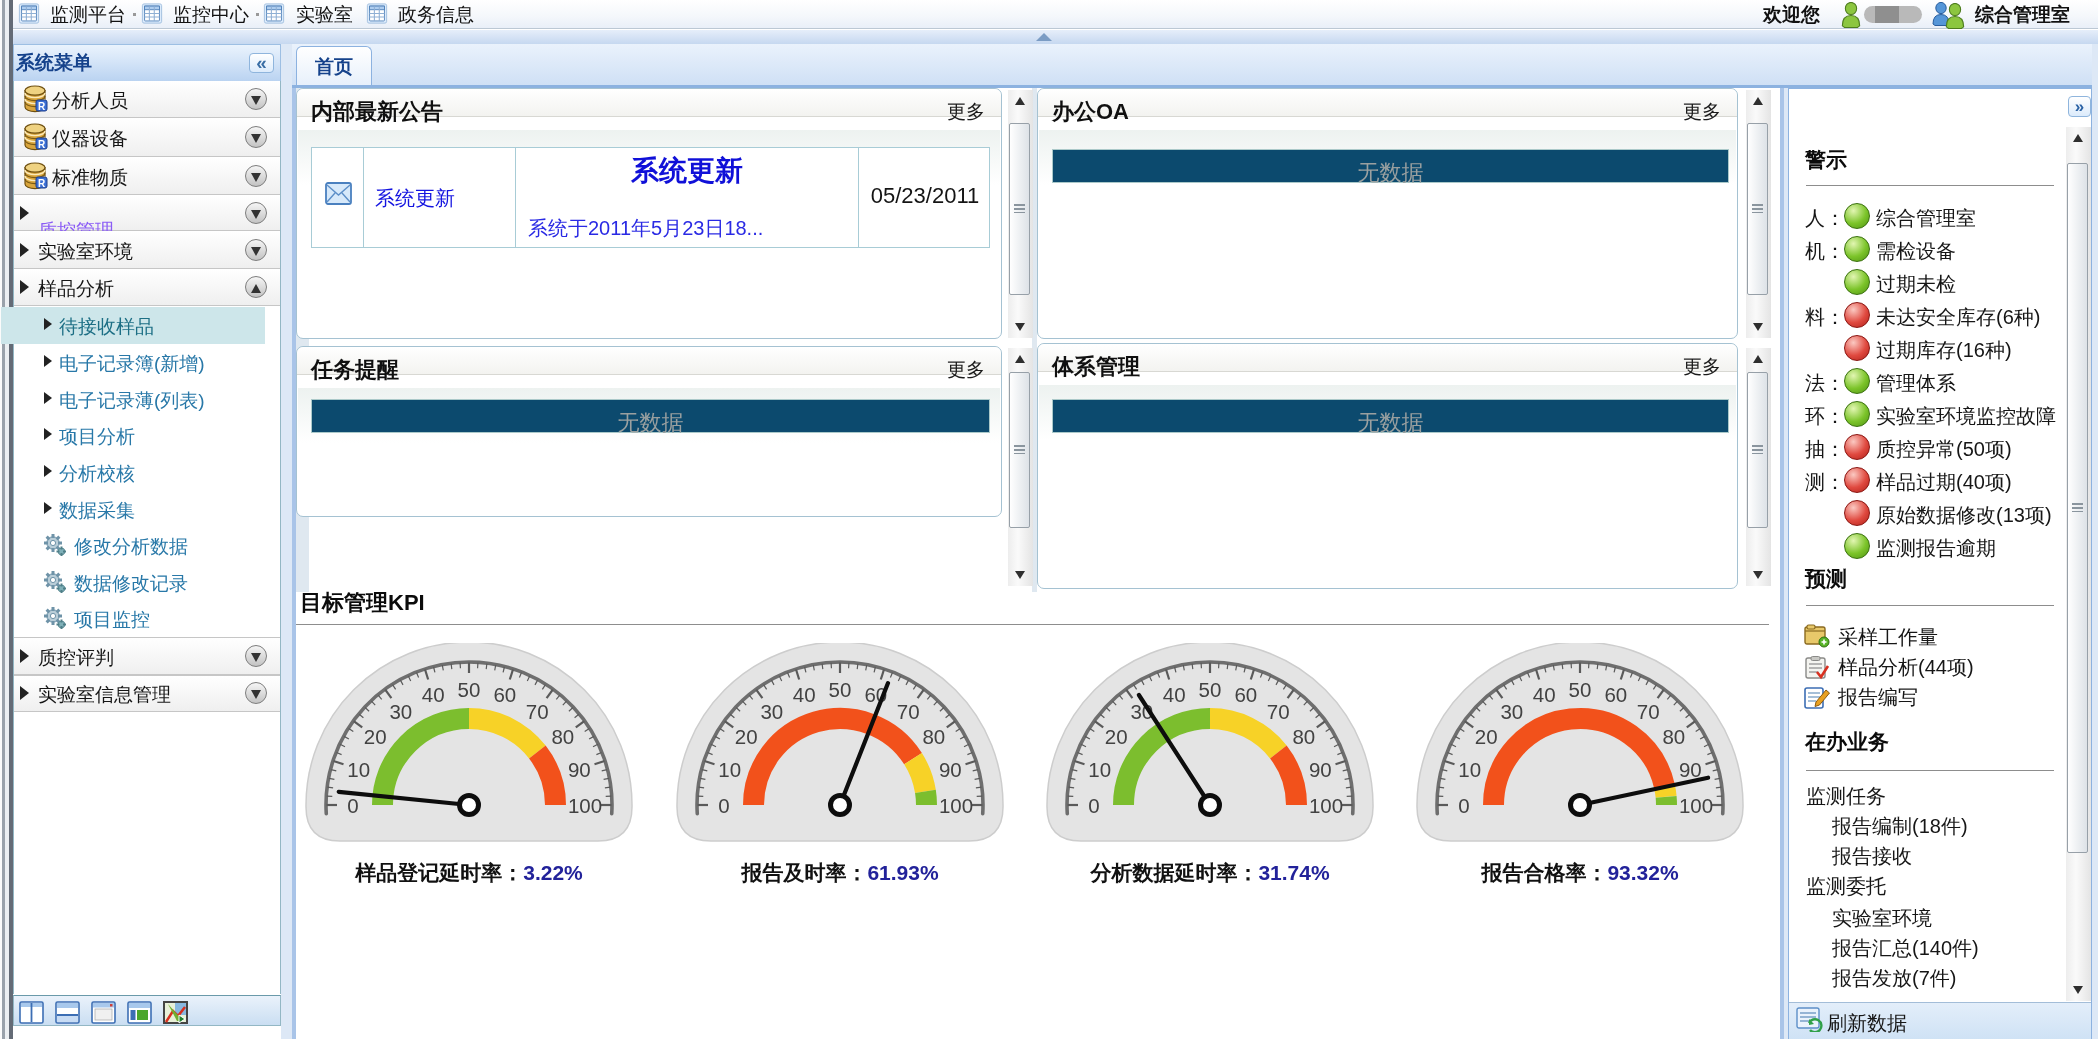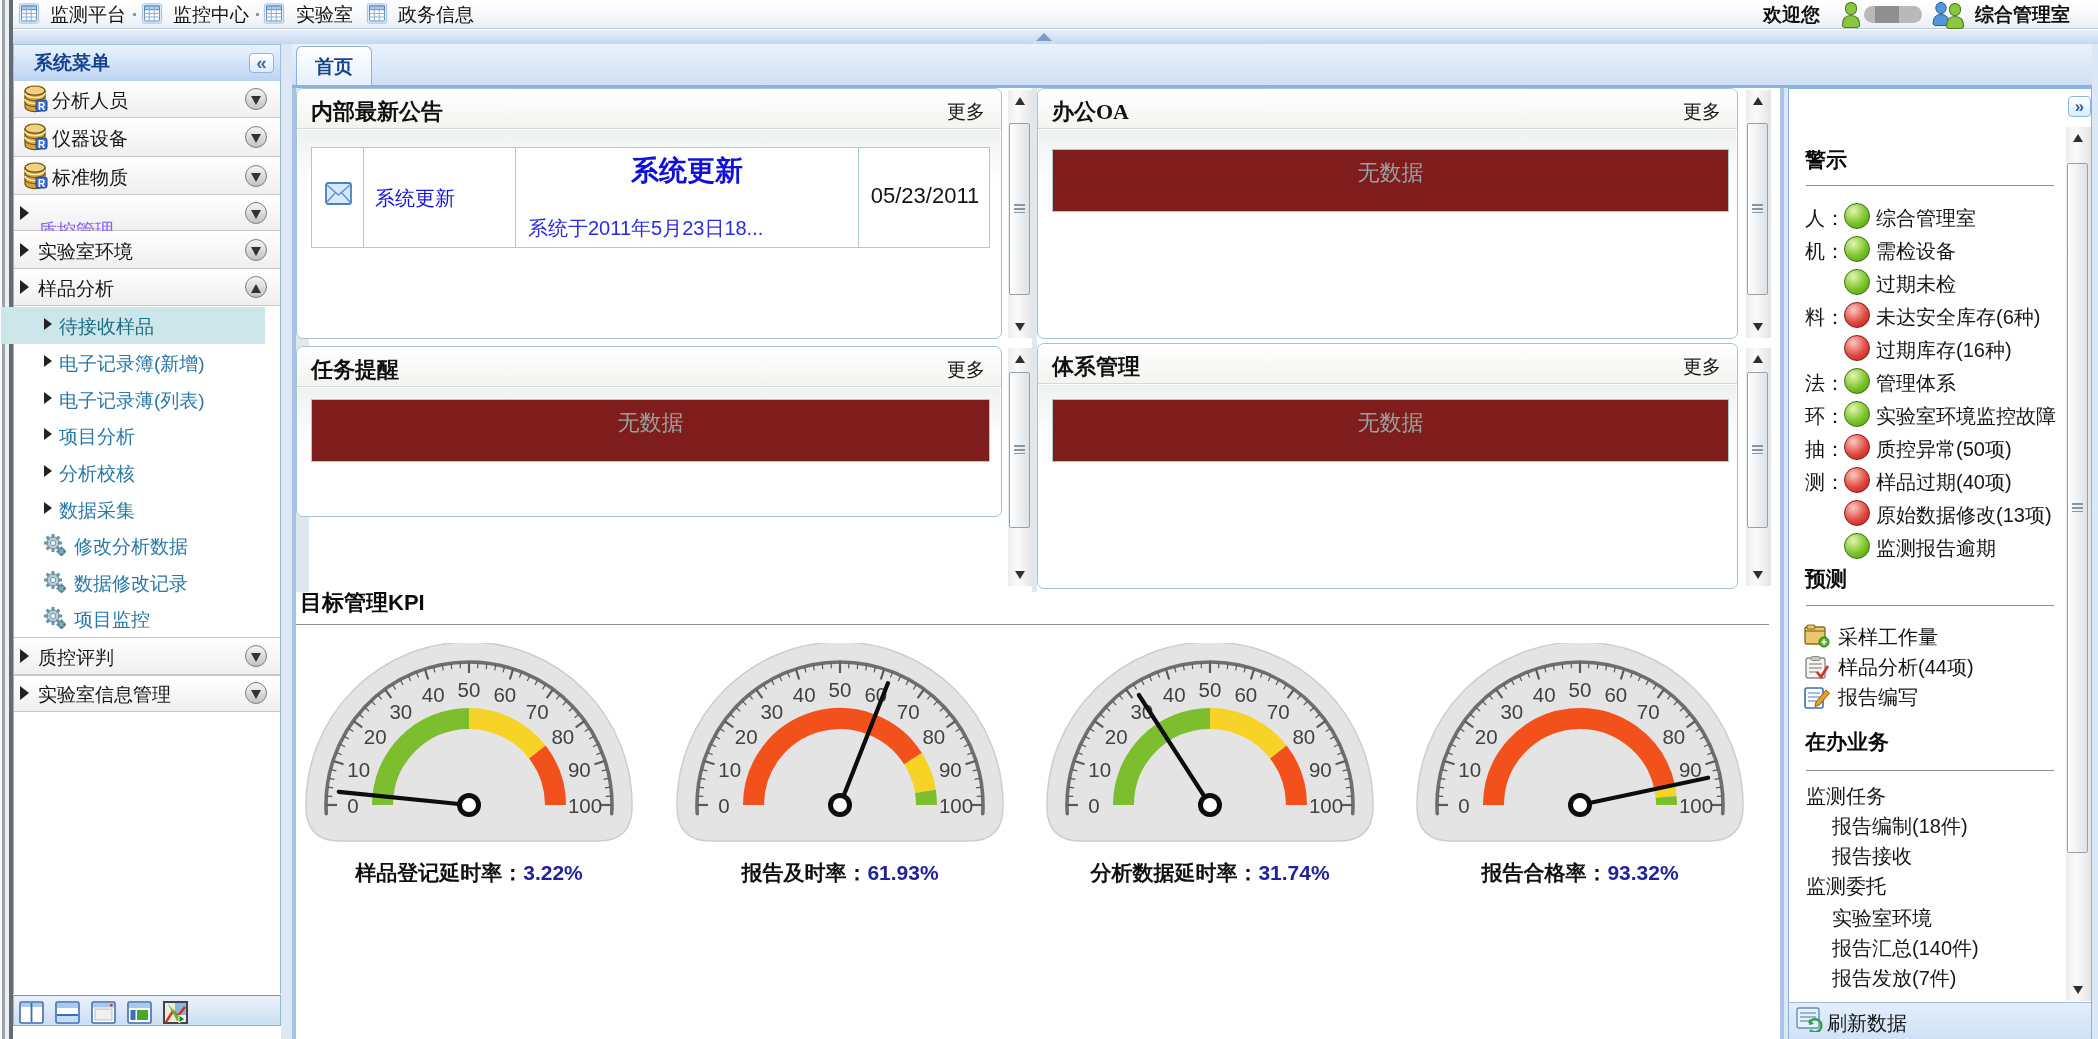--- a/index.html
+++ b/index.html
@@ -16,21 +16,21 @@
  border-right:8px solid transparent;border-bottom:8px solid #7b9cc4;}
 
 #edge1{left:0;top:0;width:2px;height:1039px;background:#fbfbfb;}
 #edge2{left:2px;top:0;width:3px;height:1039px;background:#9aa2ab;}
 #edge3{left:5px;top:0;width:4px;height:1039px;background:#eceff2;}
 #edge4{left:9px;top:0;width:4px;height:1039px;background:#646b76;}
 
 #sidehead{left:13px;top:44px;width:268px;height:37px;
  background:linear-gradient(#eaf3fd,#d5e5f8 45%,#bad3f1);
  border:1px solid #9dbfe3;border-bottom:none;
- font-size:19px;font-weight:bold;color:#15428b;line-height:36px;padding-left:20px;}
+ font-size:19px;font-weight:bold;color:#15428b;line-height:36px;padding-left:2px;}
 #collbtn{left:249px;top:53px;width:25px;height:20px;border:1px solid #8fb5dd;border-radius:4px;
  background:linear-gradient(#ffffff,#dcebfb);color:#3a6ea5;font-size:19px;font-weight:bold;
  line-height:17px;text-align:center;}
 #sidebody{left:13px;top:81px;width:268px;height:913px;background:#fff;
  border-left:1px solid #93b7c4;border-right:1px solid #93b7c4;}
 .mrow{position:absolute;left:0;width:266px;background:linear-gradient(#ffffff,#efefef);
  border-bottom:1px solid #c6c6c6;}
 .tri{position:absolute;width:0;height:0;border-top:7px solid transparent;
  border-bottom:7px solid transparent;border-left:9px solid #222;}
 .cirbtn{position:absolute;left:245px;width:22px;height:22px;border-radius:50%;
@@ -46,27 +46,27 @@
 #gap1{left:281px;top:44px;width:11px;height:995px;background:#dde8f6;}
 #mainbg{left:292px;top:44px;width:1492px;height:995px;background:#fff;
  border-left:4px solid #a9c4e8;border-right:4px solid #a9c4e8;}
 #tabstrip{left:292px;top:44px;width:1806px;height:44px;
  background:linear-gradient(#eaf2fc,#cfe0f5);border-bottom:3px solid #8cb2e0;}
 #tab1{left:296px;top:46px;width:76px;height:39px;border:1px solid #8cb2e0;border-bottom:none;
  border-radius:6px 6px 0 0;background:linear-gradient(#ffffff,#e7f0fb);
  font-size:19px;font-weight:bold;color:#15428b;text-align:center;line-height:39px;}
 
 .panel{position:absolute;background:#fff;border:1px solid #a5c2d2;border-radius:7px;}
-.phead{position:absolute;left:0;top:0;right:0;height:40px;border-radius:7px 7px 0 0;
- background:linear-gradient(#ffffff,#f3f3f0);border-bottom:1px solid #d8d8d3;font-family:Liberation Serif, serif;}
+.phead{position:absolute;left:0;top:0;right:0;height:28px;border-radius:7px 7px 0 0;
+ background:linear-gradient(#ffffff,#f3f3f0);border-bottom:1px solid #d8d8d3;}
 .phead .t{position:absolute;left:14px;top:8px;font-size:22px;font-weight:bold;color:#101010;}
 .phead .more{position:absolute;right:16px;top:10px;font-size:19px;color:#1b1b1b;}
 .pbody{position:absolute;left:1px;right:1px;top:41px;bottom:1px;border-radius:0 0 6px 6px;
  background:linear-gradient(#edf2f0,#ffffff 55px);}
-.nodata{position:absolute;height:63px;background:#7f1d1d;border:1px solid #abc9c9;
+.nodata{position:absolute;height:34px;background:#0c4a6e;border:1px solid #abc9c9;
  color:#9aa0a0;font-size:22px;text-align:center;line-height:45px;}
 
 .vsb{position:absolute;width:25px;background:linear-gradient(90deg,#ededed,#fafafa 40%,#e4e4e4);}
 .vsb .ar{position:absolute;left:7px;width:0;height:0;border-left:5.5px solid transparent;border-right:5.5px solid transparent;}
 .vsb .up{top:7px;border-bottom:8px solid #2f2f2f;}
 .vsb .dn{bottom:7px;border-top:8px solid #2f2f2f;}
 .vsb .th{position:absolute;left:1px;width:21px;border:1px solid #97a0a8;border-radius:2px;
  background:linear-gradient(90deg,#ffffff,#dde2e7);}
 .vsb .th:after{content:"";position:absolute;left:4px;top:50%;margin-top:-5px;width:11px;height:9px;
  background:repeating-linear-gradient(#8a959e 0 2px,transparent 2px 4px);}

